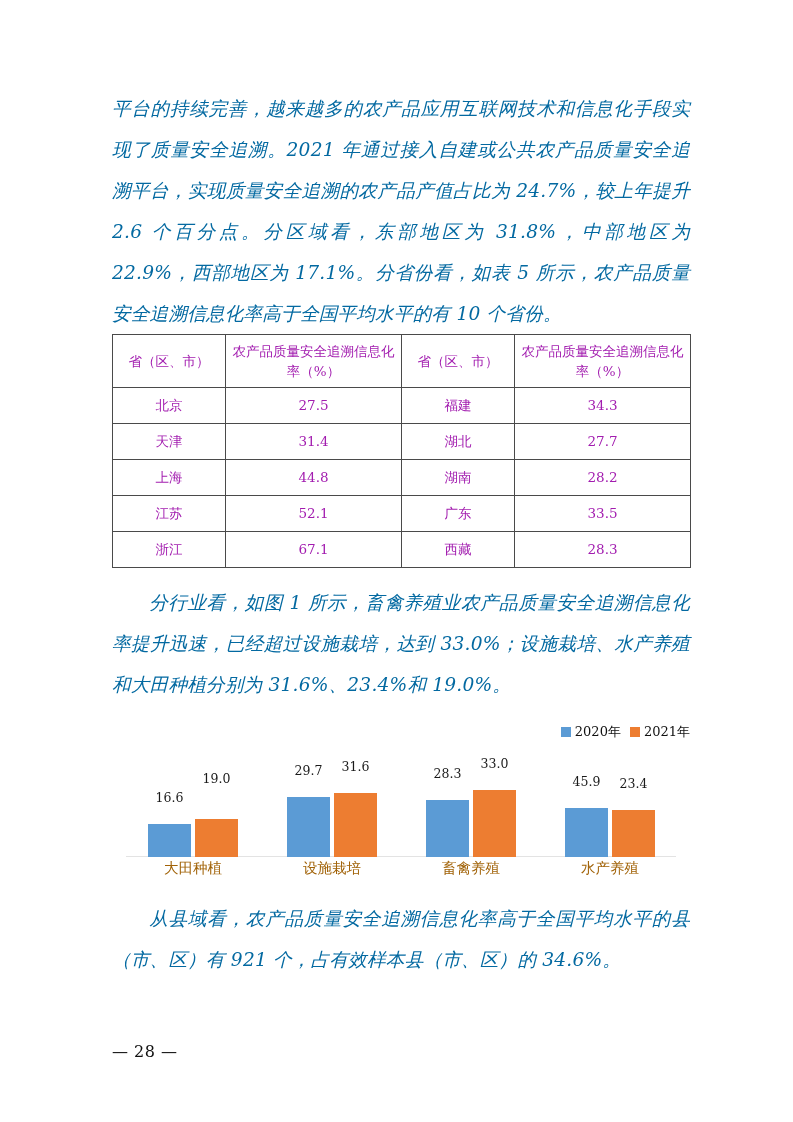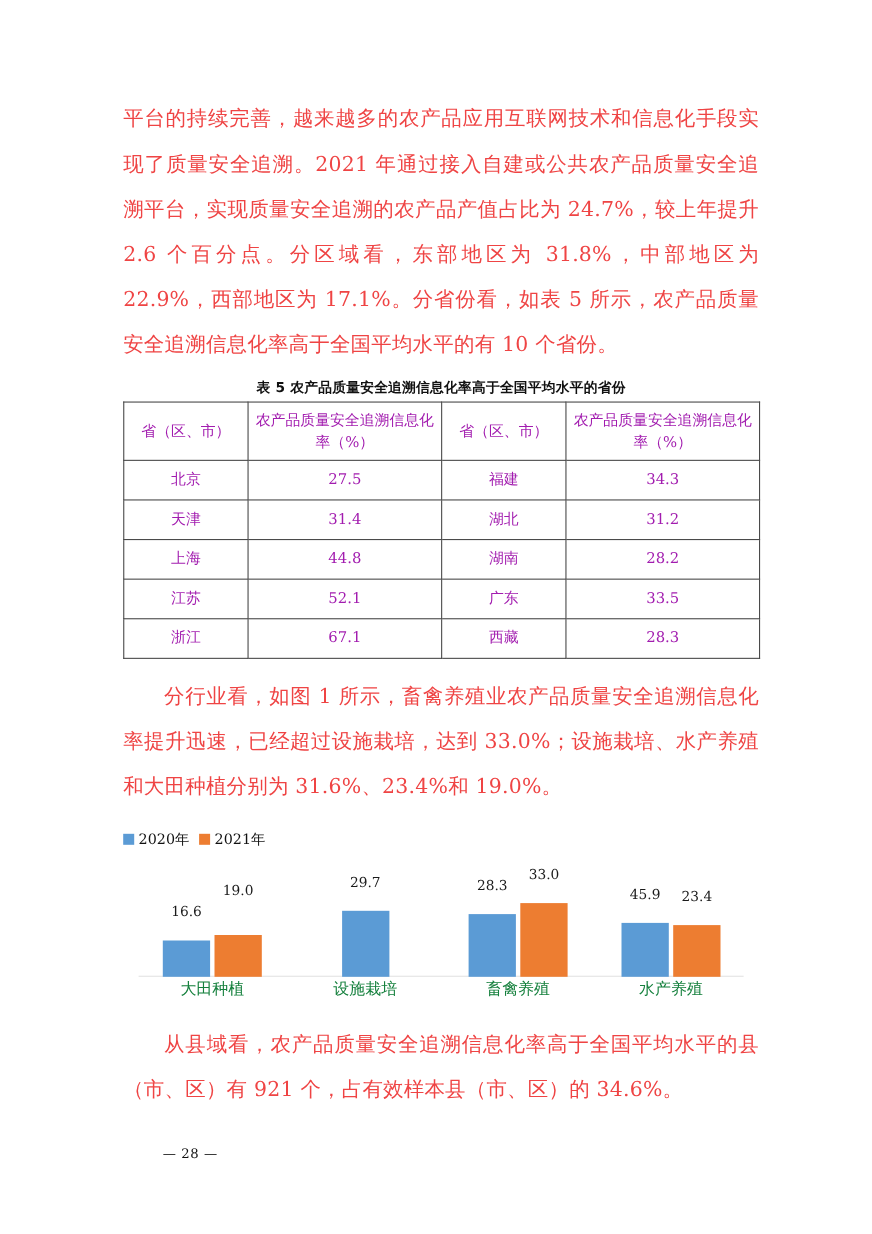--- a/index.html
+++ b/index.html
@@ -32,21 +32,22 @@
     width: 578px;
   }
 
   p.para {
     margin: 0 0 0 0;
     font-size: 18.6px;
     line-height: 41px;
     text-align: justify;
     text-justify: inter-ideograph;
     letter-spacing: 0.2px;
-    color: #ef4444;
+    color: #0369a1;
+    font-style: italic;
   }
   p.para.indent {
     text-indent: 2em;
   }
 
   
   .table-caption,
   .figure-caption {
     font-family: "DejaVu Sans", "Liberation Sans", sans-serif;
     font-size: 12.5px;
@@ -90,21 +91,21 @@
     width: 578px;
     height: 175px;
     margin-top: 12px;
   }
   .chart-legend {
     position: absolute;
     top: 6px;
     left: 0;
     width: 578px;
     display: flex;
-    justify-content: flex-start;
+    justify-content: flex-end;
     align-items: center;
     gap: 9px;
     font-family: "DejaVu Serif", "Liberation Serif", serif;
     font-size: 13px;
     color: #111111;
   }
   .legend-entry {
     display: flex;
     align-items: center;
     gap: 4px;
@@ -166,45 +167,43 @@
     top: 142px;
     width: 578px;
     height: 24px;
   }
   .cat-label {
     position: absolute;
     top: 0;
     width: 118px;
     text-align: center;
     font-size: 14.5px;
-    color: #15803d;
+    color: #a16207;
     font-family: "DejaVu Serif", "Liberation Serif", serif;
   }
 
   
   .page-number {
     position: absolute;
     left: 112px;
     top: 1042px;
-    font-size: 12px;
+    font-size: 16px;
     color: #111111;
     letter-spacing: 0.5px;
-    margin-left: 36px;
   }
 </style>
 </head>
 <body>
 
 <div class="page">
 
   <div class="content">
 
     <p class="para">平台的持续完善，越来越多的农产品应用互联网技术和信息化手段实现了质量安全追溯。2021 年通过接入自建或公共农产品质量安全追溯平台，实现质量安全追溯的农产品产值占比为 24.7%，较上年提升 2.6 个百分点。分区域看，东部地区为 31.8%，中部地区为 22.9%，西部地区为 17.1%。分省份看，如表 5 所示，农产品质量安全追溯信息化率高于全国平均水平的有 10 个省份。</p>
 
-    <div class="table-caption">表 5  农产品质量安全追溯信息化率高于全国平均水平的省份</div>
 
     <table class="data-table">
       <colgroup>
         <col class="c-prov">
           <col class="c-val">
           <col class="c-prov">
           <col class="c-val">
       </colgroup>
       <thead>
         <tr>
@@ -218,21 +217,21 @@
         <tr>
           <td>北京</td>
           <td>27.5</td>
           <td>福建</td>
           <td>34.3</td>
         </tr>
         <tr>
           <td>天津</td>
           <td>31.4</td>
           <td>湖北</td>
-          <td>31.2</td>
+          <td>27.7</td>
         </tr>
         <tr>
           <td>上海</td>
           <td>44.8</td>
           <td>湖南</td>
           <td>28.2</td>
         </tr>
         <tr>
           <td>江苏</td>
           <td>52.1</td>
@@ -275,20 +274,24 @@
             <span class="bar-label" style="bottom:71px;">19.0</span>
             <div class="bar" style="height:38px;background:#ED7D31;"></div>
           </div>
         </div>
 
         <div class="group" style="left:161px;">
           <div class="bar-wrap">
             <span class="bar-label" style="bottom:79px;">29.7</span>
             <div class="bar" style="height:60px;background:#5B9BD5;"></div>
           </div>
+          <div class="bar-wrap">
+            <span class="bar-label" style="bottom:83px;">31.6</span>
+            <div class="bar" style="height:64px;background:#ED7D31;"></div>
+          </div>
         </div>
 
         <div class="group" style="left:300px;">
           <div class="bar-wrap">
             <span class="bar-label" style="bottom:76px;">28.3</span>
             <div class="bar" style="height:57px;background:#5B9BD5;"></div>
           </div>
           <div class="bar-wrap">
             <span class="bar-label" style="bottom:86px;">33.0</span>
             <div class="bar" style="height:67px;background:#ED7D31;"></div>

